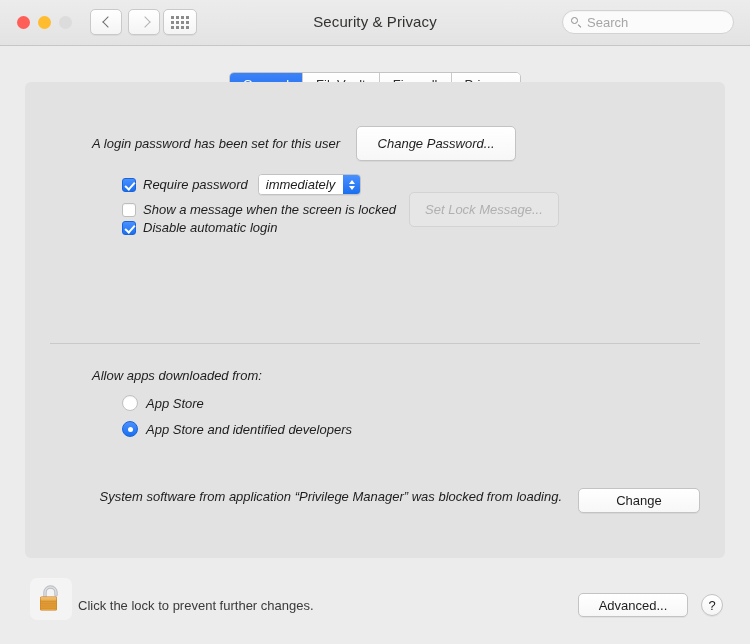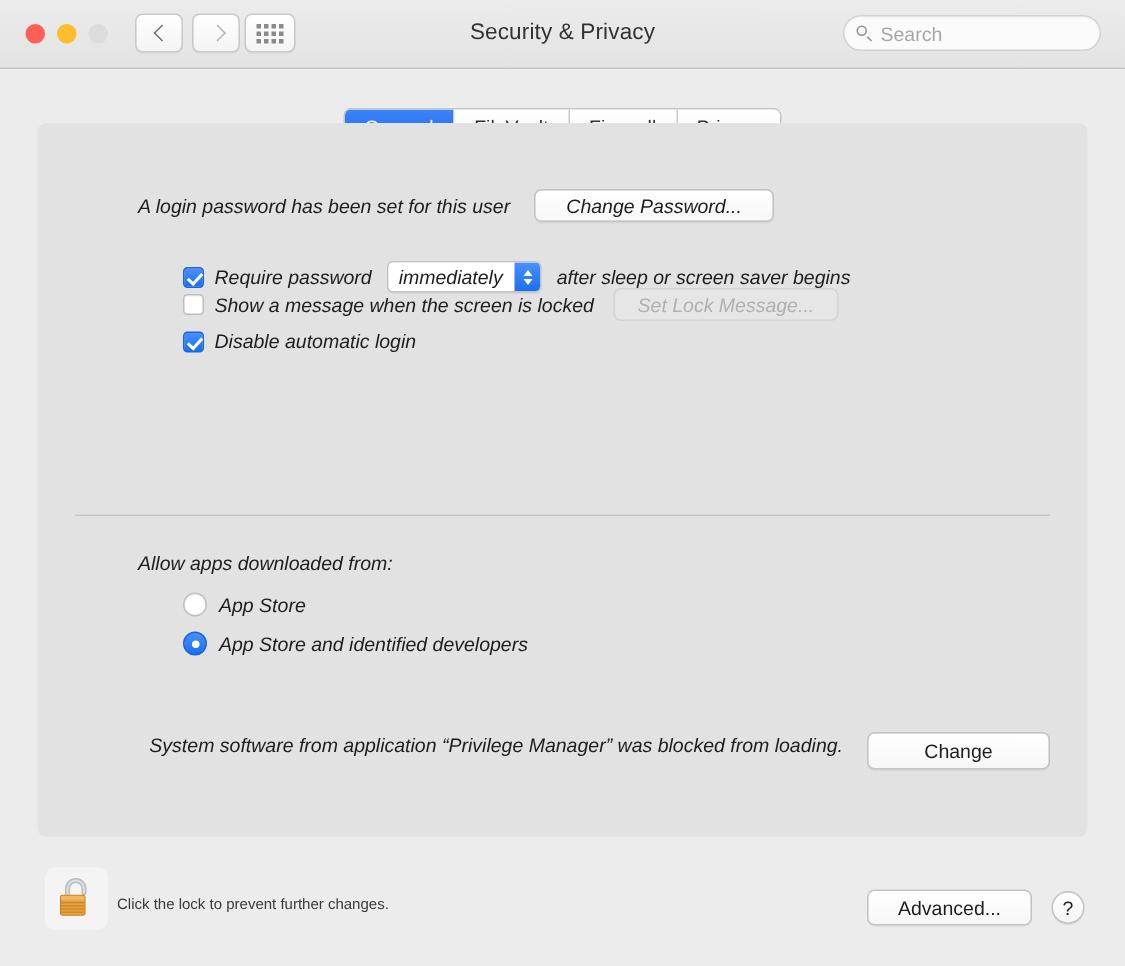--- a/index.html
+++ b/index.html
@@ -207,21 +207,21 @@
     white-space: nowrap;
   }
 
   
   .pushbtn {
     font-size: 13px;
     color: #1d1d1d;
     background: linear-gradient(#ffffff, #f7f7f7);
     border: 1px solid #c3c3c3;
     border-radius: 5px;
-    height: 22px;
+    height: 35px;
     display: inline-flex;
     align-items: center;
     justify-content: center;
     box-sizing: border-box;
     box-shadow: 0 1px 0 rgba(0,0,0,0.05);
     white-space: nowrap;
   }
   .pushbtn.disabled {
     background: #e6e6e6;
     border-color: #d3d3d3;
@@ -345,21 +345,21 @@
     width: 42px; height: 42px;
     border-radius: 7px;
     background: rgba(255,255,255,0.45);
     display: flex;
     align-items: center;
     justify-content: center;
   }
   .lock-text {
     position: absolute;
     left: 78px; top: 598px;
-    font-size: 10px;
+    font-size: 13px;
     color: #3a3a3a;
   }
   .advanced {
     position: absolute;
     left: 578px; top: 593px;
     width: 110px; height: 24px;
   }
   .helpbtn {
     position: absolute;
     left: 701px; top: 594px;
@@ -440,21 +440,20 @@
   <div class="row" style="left:97px; top:92px;text-align:center;">
     <span class="cb on"></span>
     <span class="lbl">Require password</span>
     <span class="popup" style="margin-left:10px;">
       <span class="pval">immediately</span>
       <span class="parrows">
           <i class="up"></i>
           <i class="down"></i>
         </span>
     </span>
-    <span class="lbl" style="margin-left:10px;">after sleep or screen saver begins</span>
   </div>
 
   <div class="row" style="left:97px; top:110px;">
     <span class="cb off"></span>
     <span class="lbl">Show a message when the screen is locked</span>
     <span class="pushbtn disabled" style="margin-left:13px; width:150px;">Set Lock Message...</span>
   </div>
 
   <div class="row" style="left:97px; top:138px;">
     <span class="cb on"></span>

